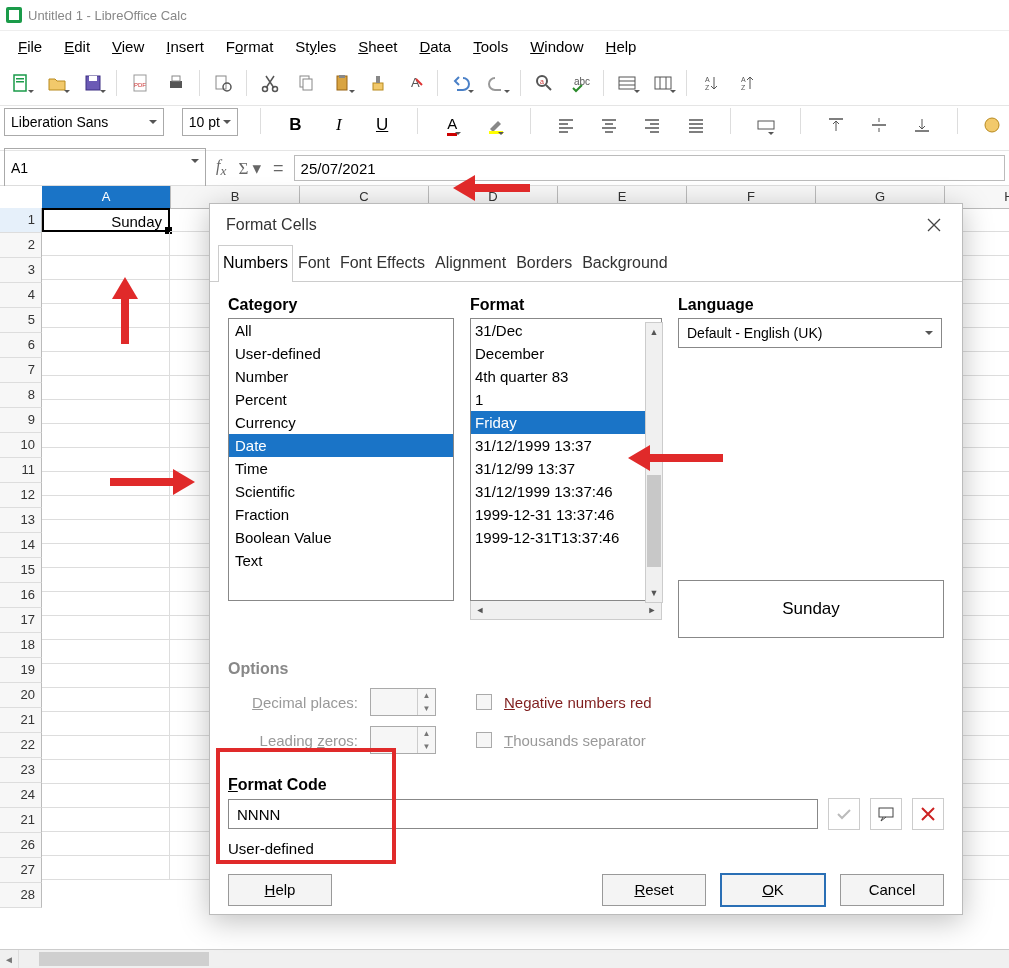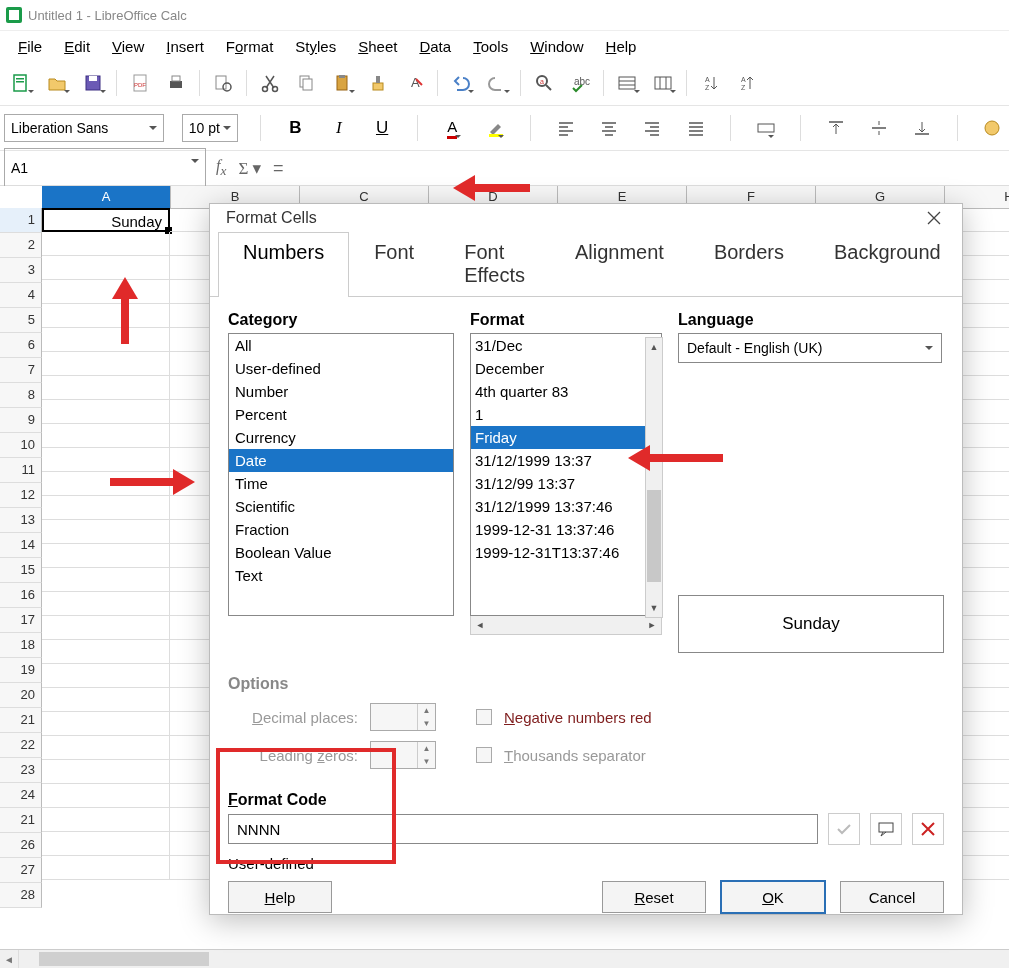--- a/index.html
+++ b/index.html
@@ -8,21 +8,21 @@
 .titlebar .icon{width:16px;height:16px;margin-right:6px;background:#1a9b49;border-radius:2px;position:relative}
 .titlebar .icon:after{content:"";position:absolute;inset:3px;background:#fff}
 .menubar{height:26px;display:flex;align-items:center;padding:2px 8px;gap:2px}
 .menubar span{padding:4px 10px;font-size:15px;cursor:default}
 .menubar span u{text-decoration:underline}
 .toolbar{height:40px;display:flex;align-items:center;padding:2px 4px;gap:2px;border-bottom:1px solid #e5e5e5}
 .tbtn{width:32px;height:32px;display:flex;align-items:center;justify-content:center;border:1px solid transparent;position:relative}
 .tbtn.drop:after{content:"";position:absolute;right:3px;bottom:3px;border:3px solid transparent;border-top-color:#555}
 .tbtn svg{width:20px;height:20px}
 .sep{width:1px;height:26px;background:#ddd;margin:0 4px}
-.fontrow{height:40px;display:flex;align-items:center;padding:2px 4px;gap:18px;border-bottom:1px solid #e5e5e5}
+.fontrow{height:40px;display:flex;padding:2px 4px;gap:18px;border-bottom:1px solid #e5e5e5}
 .combo{border:1px solid #aaa;background:#fff;height:26px;display:flex;align-items:center;padding:0 6px;position:relative}
 .combo:after{content:"";position:absolute;right:6px;top:11px;border:4px solid transparent;border-top-color:#555}
 .fontname{width:200px}
 .fontsize{width:58px}
 .cellrow{height:30px;display:flex;align-items:center;padding:2px 4px;gap:4px;border-bottom:1px solid #ddd}
 .cellref{width:188px;border:1px solid #aaa;height:24px;display:flex;align-items:center;padding:7px 6px;position:relative}
 .cellref:after{content:"";position:absolute;right:6px;top:10px;border:4px solid transparent;border-top-color:#555}
 .fx{font-style:italic;font-family:serif;color:#666;padding:0 6px;font-size:16px}
 .sigma{font-family:serif;color:#666;padding:0 2px;font-size:17px}
 .equals{color:#666;padding:0 6px;font-size:18px}
@@ -36,21 +36,21 @@
 .rownums div.sel{background:#e6f0fa}
 .cells{position:absolute;left:42px;top:22px}
 .cell{position:absolute;border-right:1px solid #ddd;border-bottom:1px solid #ddd;height:24px;width:128px;box-sizing:border-box}
 .cell.sel{border:2px solid #000;box-sizing:border-box}
 .cell.sel:after{content:"";position:absolute;right:-4px;bottom:-4px;width:7px;height:7px;background:#000}
 .cellval{text-align:right;padding-right:6px;line-height:24px;font-size:15px}
 .dialog{position:absolute;left:209px;top:203px;width:752px;height:710px;background:#fff;border:1px solid #bbb;box-shadow:0 6px 28px rgba(0,0,0,.25);display:flex;flex-direction:column}
 .dlgtitle{height:44px;display:flex;align-items:center;padding:0 16px;font-size:16px;color:#333}
 .dlgclose{margin-left:auto;font-size:15px;color:#444;cursor:default;width:24px;height:24px;display:flex;align-items:center;justify-content:center}
 .tabs{display:flex;border-bottom:1px solid #ccc;padding:0 8px;gap:0}
-.tab{padding:8px 24px 10px;font-size:20px;color:#333;border:1px solid transparent;border-bottom:none;margin-bottom:-1px;cursor:default}
+.tab{padding:8px 4px 10px;font-size:16px;color:#333;border:1px solid transparent;border-bottom:none;margin-bottom:-1px;cursor:default}
 .tab.active{border-color:#ccc;background:#fff;color:#000}
 .dlgbody{flex:1;padding:14px 18px 8px;position:relative}
 .cols{display:flex;gap:16px}
 .label{font-weight:bold;font-size:16px;margin-bottom:4px}
 .listbox{border:1px solid #888;height:281px;overflow:hidden;font-size:15px}
 .listbox .item{padding:3px 6px;cursor:default;white-space:nowrap}
 .listbox .item.sel{background:#1a74c7;color:#fff}
 .catbox{width:224px}
 .fmtwrap{width:204px;position:relative}
 .fmtbox{width:190px}
@@ -313,20 +313,23 @@
     </div>
 </div>
 
 <div class="cellrow">
   <div class="cellref">
       <span>A1</span>
     </div>
   <span class="fx">f<sub>x</sub></span>
   <span class="sigma">Σ ▾</span>
   <span class="equals">=</span>
+  <div class="formula">
+      <span>25/07/2021</span>
+    </div>
 </div>
 
 <div class="grid" style="height:740px">
   <div class="colhdr" id="colhdr">
       <div class="sel">A</div>
       <div>B</div>
       <div>C</div>
       <div>D</div>
       <div>E</div>
       <div>F</div>

